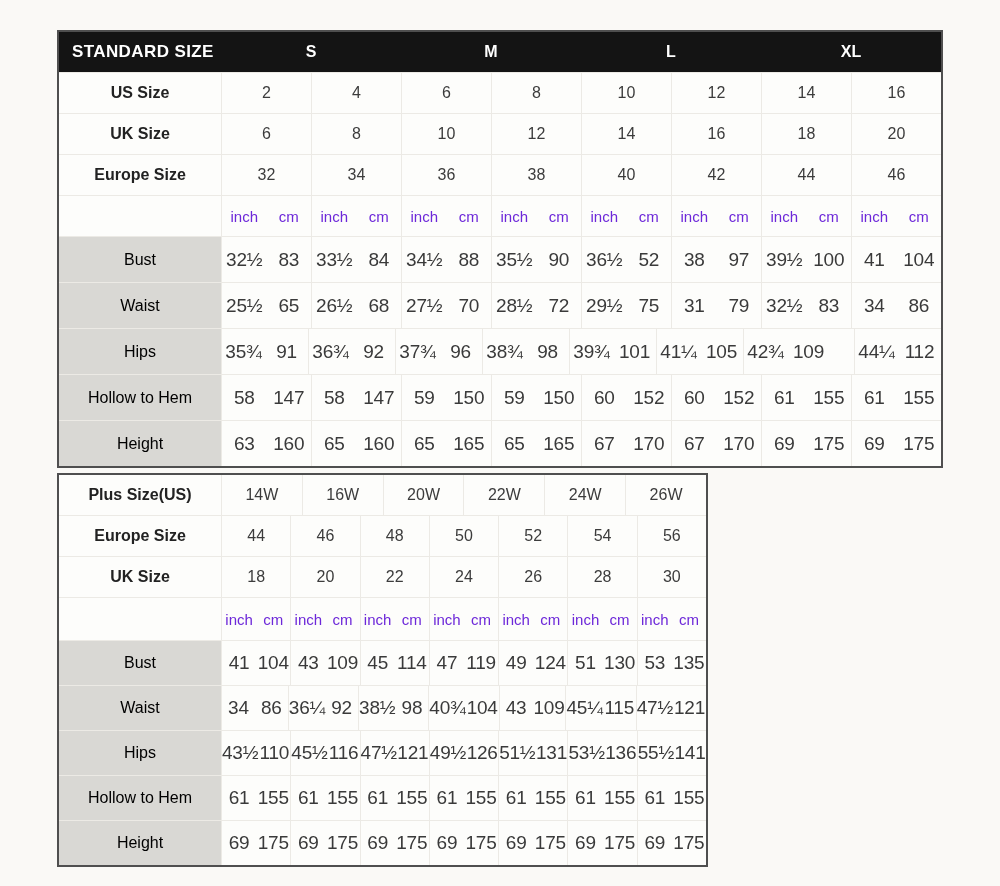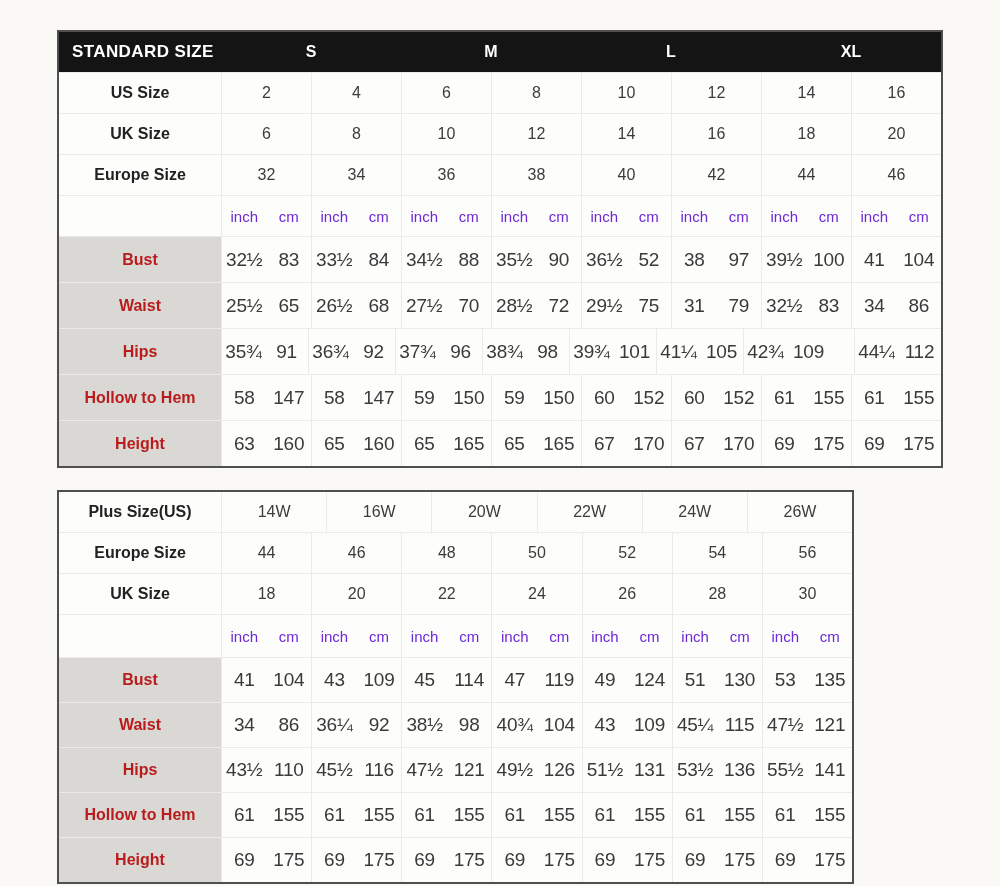--- a/index.html
+++ b/index.html
@@ -7,33 +7,33 @@
     width:1000px;height:886px;position:relative;
     background:#faf9f6;
     font-family:"Liberation Sans","DejaVu Sans",sans-serif;
     color:#333;overflow:hidden;
   }
   .size-table{
     position:absolute;background:#fdfdfb;
     border:2px solid #4f4f4f;box-sizing:border-box;
   }
   #standard-table{left:57px;top:30px;width:886px;}
-  #plus-table{left:57px;top:490px;width:797px;}
+  #plus-table{left:57px;top:473px;width:651px;}
   .trow{display:flex;align-items:stretch;}
   .trow + .trow{border-top:1px solid #eceae5;}
   .header-row{background:#141414;}
   .cell{display:flex;align-items:center;justify-content:center;box-sizing:border-box;white-space:nowrap;}
   .lbl{width:162px;flex:none;}
   .title{
     color:#ffffff;font-weight:bold;font-size:17px;
     justify-content:flex-start;padding-left:13px;letter-spacing:.4px;
   }
   .size-letter{color:#ffffff;font-weight:bold;font-size:16px;border-left:none !important;}
   .rowlabel{font-weight:bold;font-size:16px;color:#222;}
-  .mlabel{font-weight:bold;font-size:16px;color:#b91c1c;background:#d9d8d4;}
+  .mlabel{font-weight:normal;font-size:16px;color:#000000;background:#d9d8d4;}
   .sizeval{font-size:16px;color:#3c3c3c;}
   .unit{font-size:15px;color:#6d28d9;}
   .mval{font-size:19px;color:#3a3a3a;letter-spacing:-0.2px;}
   .group-start{border-left:1px solid #eceae5;}
 </style>
 </head>
 <body>
 
 <div id="standard-table" class="size-table">
     <div class="trow header-row" style="height: 40px;">

